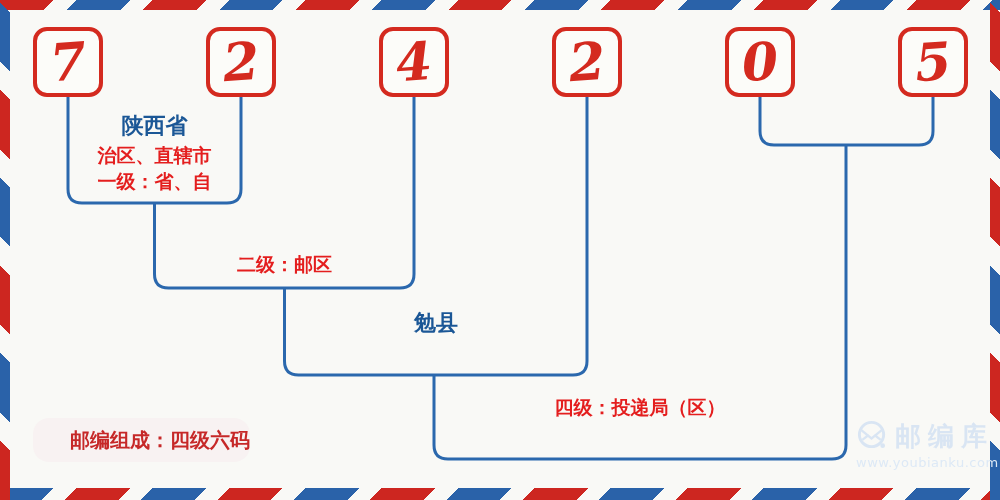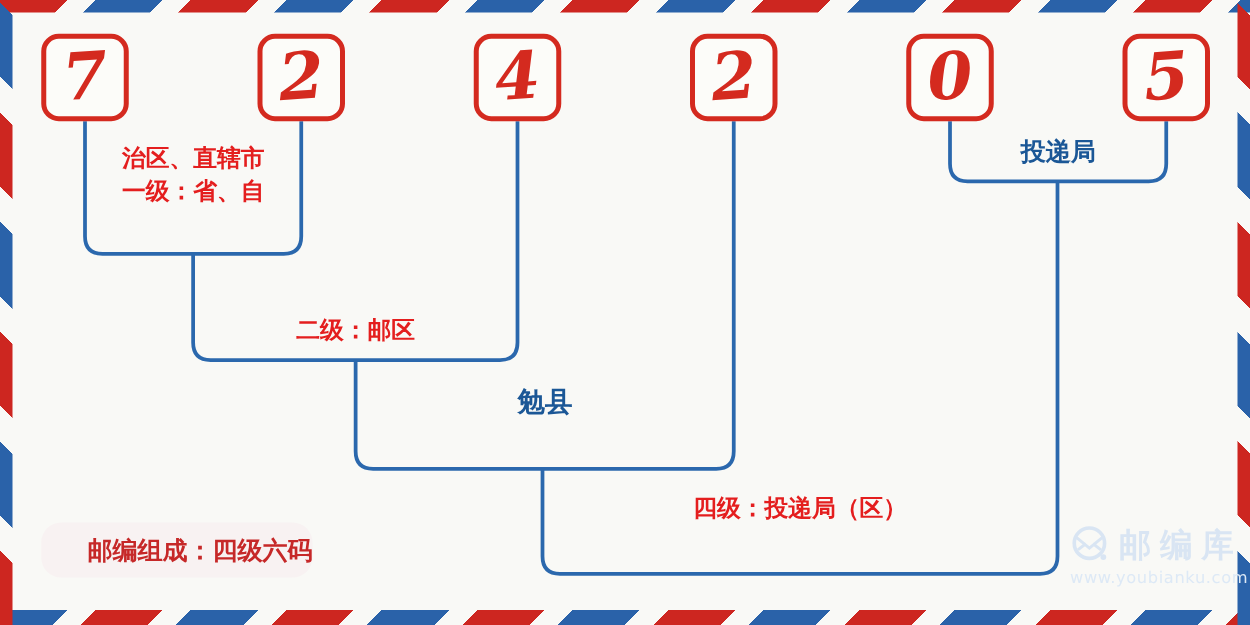--- a/index.html
+++ b/index.html
@@ -84,41 +84,39 @@
     <span class="digit">2</span>
   </div>
   <div class="digit-box" style="left:725px">
     <span class="digit">0</span>
   </div>
   <div class="digit-box" style="left:898px">
     <span class="digit">5</span>
   </div>
 
   <div class="lvl" style="left:68px; top:112px; width:173px">
+    <div class="lvl-name">陕西省</div>
     <div class="lvl-desc" style="margin-top:2px">
       <div>治区、直辖市</div>
       <div>一级：省、自</div>
     </div>
   </div>
 
   <div class="lvl" style="left:155px; top:251px; width:259px">
     <div class="lvl-desc" style="line-height:27px">二级：邮区</div>
   </div>
 
   <div class="lvl" style="left:285px; top:308px; width:302px">
     <div class="lvl-name" style="line-height:30px">勉县</div>
   </div>
 
   <div class="lvl" style="left:434px; top:390px; width:412px">
     <div class="lvl-desc" style="line-height:30px; margin-top:2px">四级：投递局（区）</div>
   </div>
 
-  <div class="lvl" style="left:760px; top:108px; width:173px">
-    <div class="lvl-name" style="font-size:20px; line-height:26px">投递局</div>
-  </div>
 
   <div class="composition-pill">
     <span>邮编组成：四级六码</span>
   </div>
 
   <div class="watermark">
     <div class="wm-row">
       <span style="display:inline-flex">
         <svg width="33" height="33" viewBox="0 0 34 34" fill="none" stroke="#d9e5f3">
           <circle cx="16" cy="16" r="12.5" stroke-width="3"></circle>

